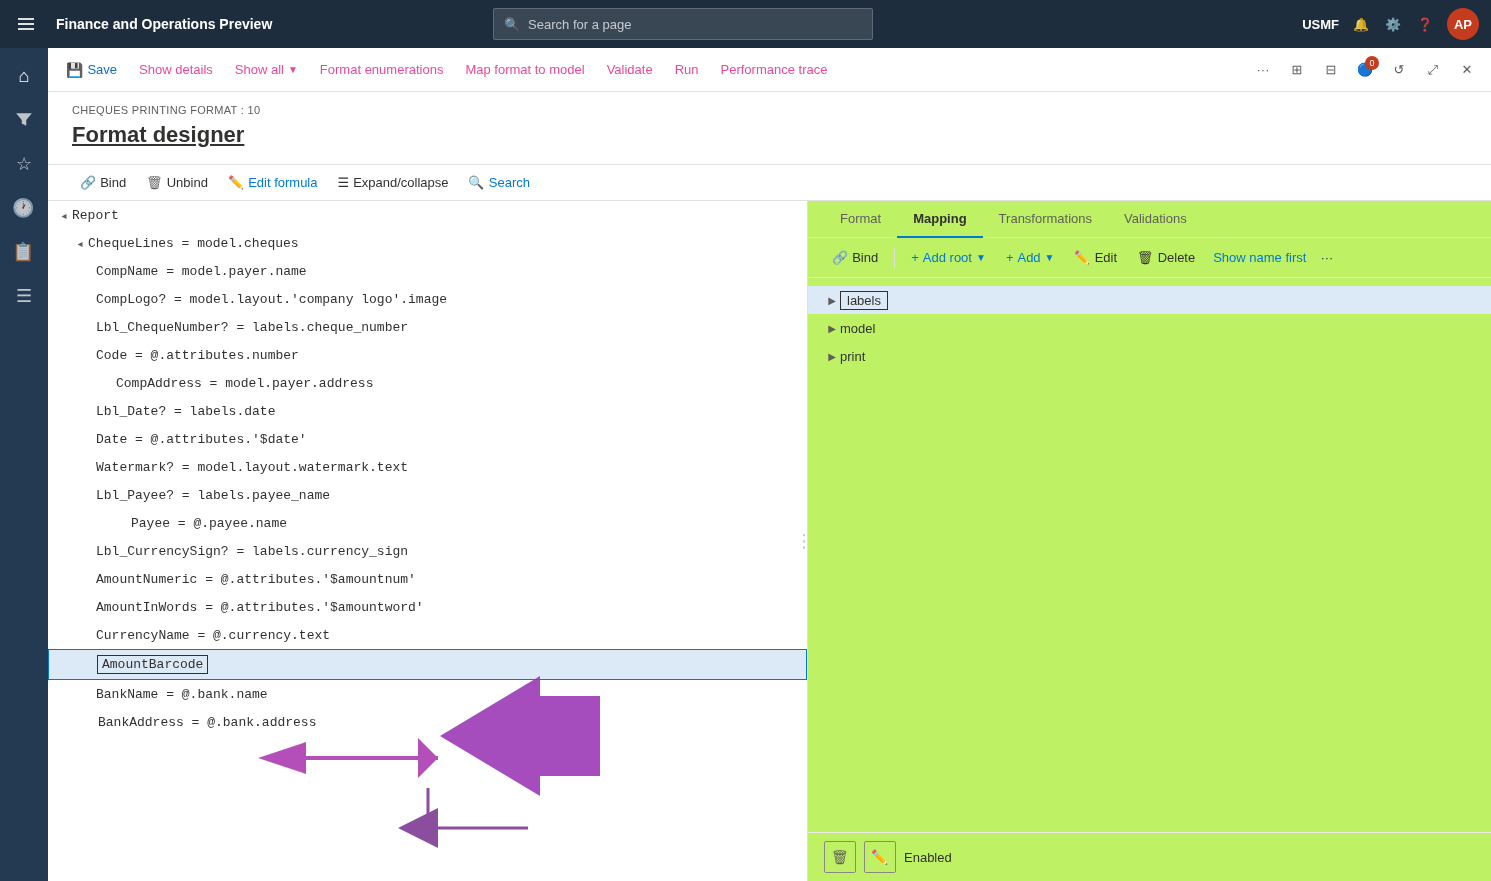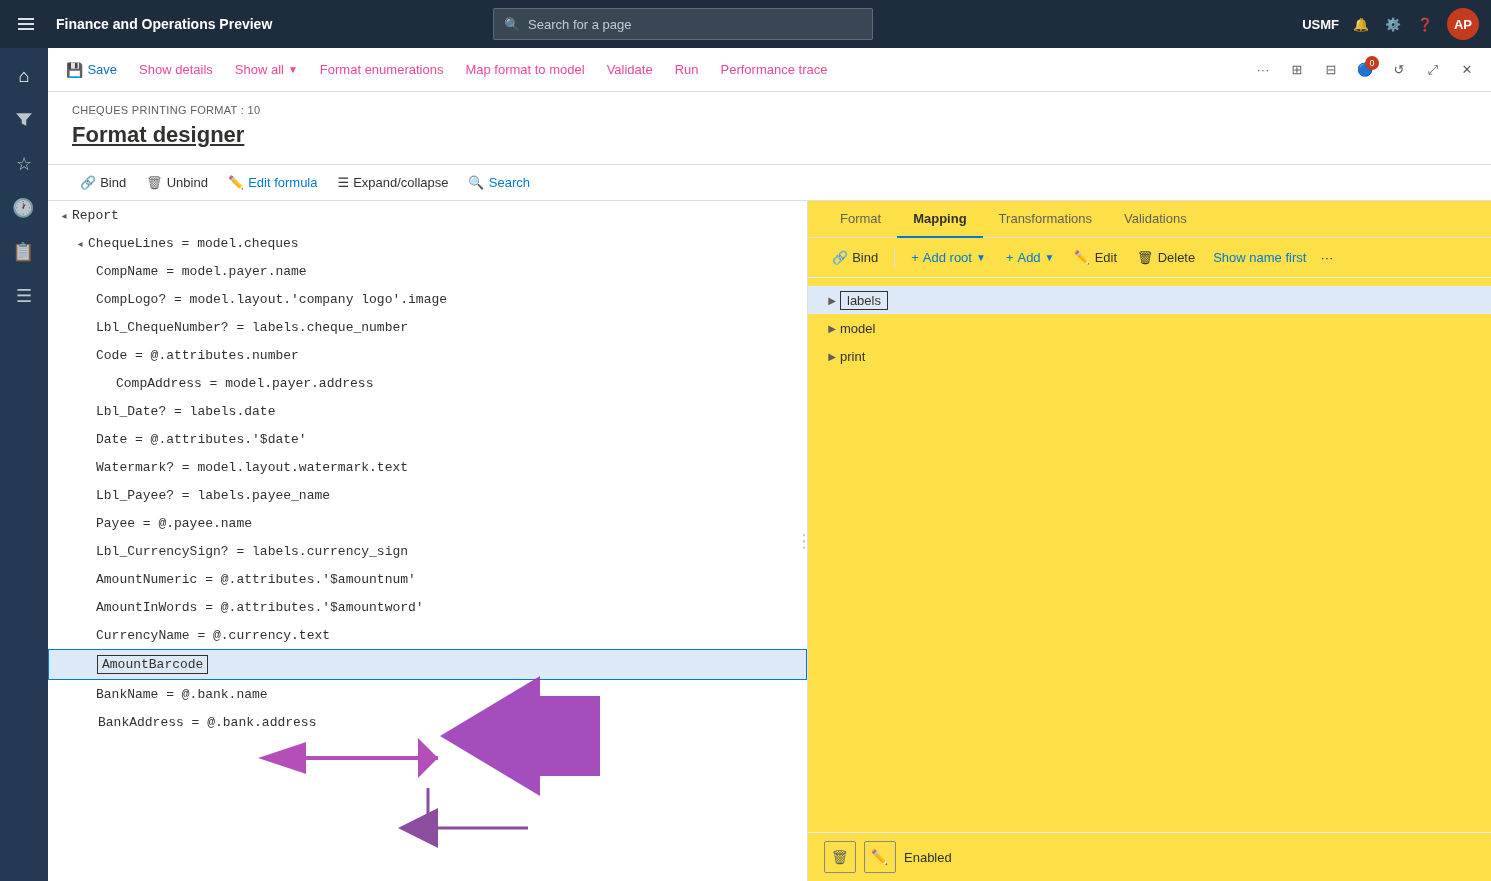--- a/index.html
+++ b/index.html
@@ -126,21 +126,21 @@
     .divider-handle {
       position: absolute; right: 0; top: 0; bottom: 0;
       width: 6px; cursor: col-resize;
       display: flex; align-items: center; justify-content: center;
       z-index: 5;
     }
     .divider-dots { color: #c8c6c4; font-size: 18px; }
 
     
     .right-pane {
-      flex: 1; background: #fde047; display: flex; flex-direction: column; overflow: hidden;
+      flex: 1; background: #bef264; display: flex; flex-direction: column; overflow: hidden;
     }
 
     
     .right-tabs {
       display: flex; border-bottom: 1px solid #e1dfdd;
       padding: 0 16px;
     }
     .right-tab {
       padding: 10px 16px; font-size: 13px; color: #605e5c; cursor: pointer;
       border-bottom: 2px solid transparent; margin-bottom: -1px;
@@ -330,21 +330,21 @@
       </div>
       <div class="tree-item" style="padding-left:48px;">
         <span class="tree-label">Date = @.attributes.'$date'</span>
       </div>
       <div class="tree-item" style="padding-left:48px;">
         <span class="tree-label">Watermark? = model.layout.watermark.text</span>
       </div>
       <div class="tree-item" style="padding-left:48px;">
         <span class="tree-label">Lbl_Payee? = labels.payee_name</span>
       </div>
-      <div class="tree-item" style="padding-left:48px;">
+      <div class="tree-item" style="padding-left:48px;margin-left:35px;">
         <span class="tree-label">Payee = @.payee.name</span>
       </div>
       <div class="tree-item" style="padding-left:48px;">
         <span class="tree-label">Lbl_CurrencySign? = labels.currency_sign</span>
       </div>
       <div class="tree-item" style="padding-left:48px;">
         <span class="tree-label">AmountNumeric = @.attributes.'$amountnum'</span>
       </div>
       <div class="tree-item" style="padding-left:48px;">
         <span class="tree-label">AmountInWords = @.attributes.'$amountword'</span>

